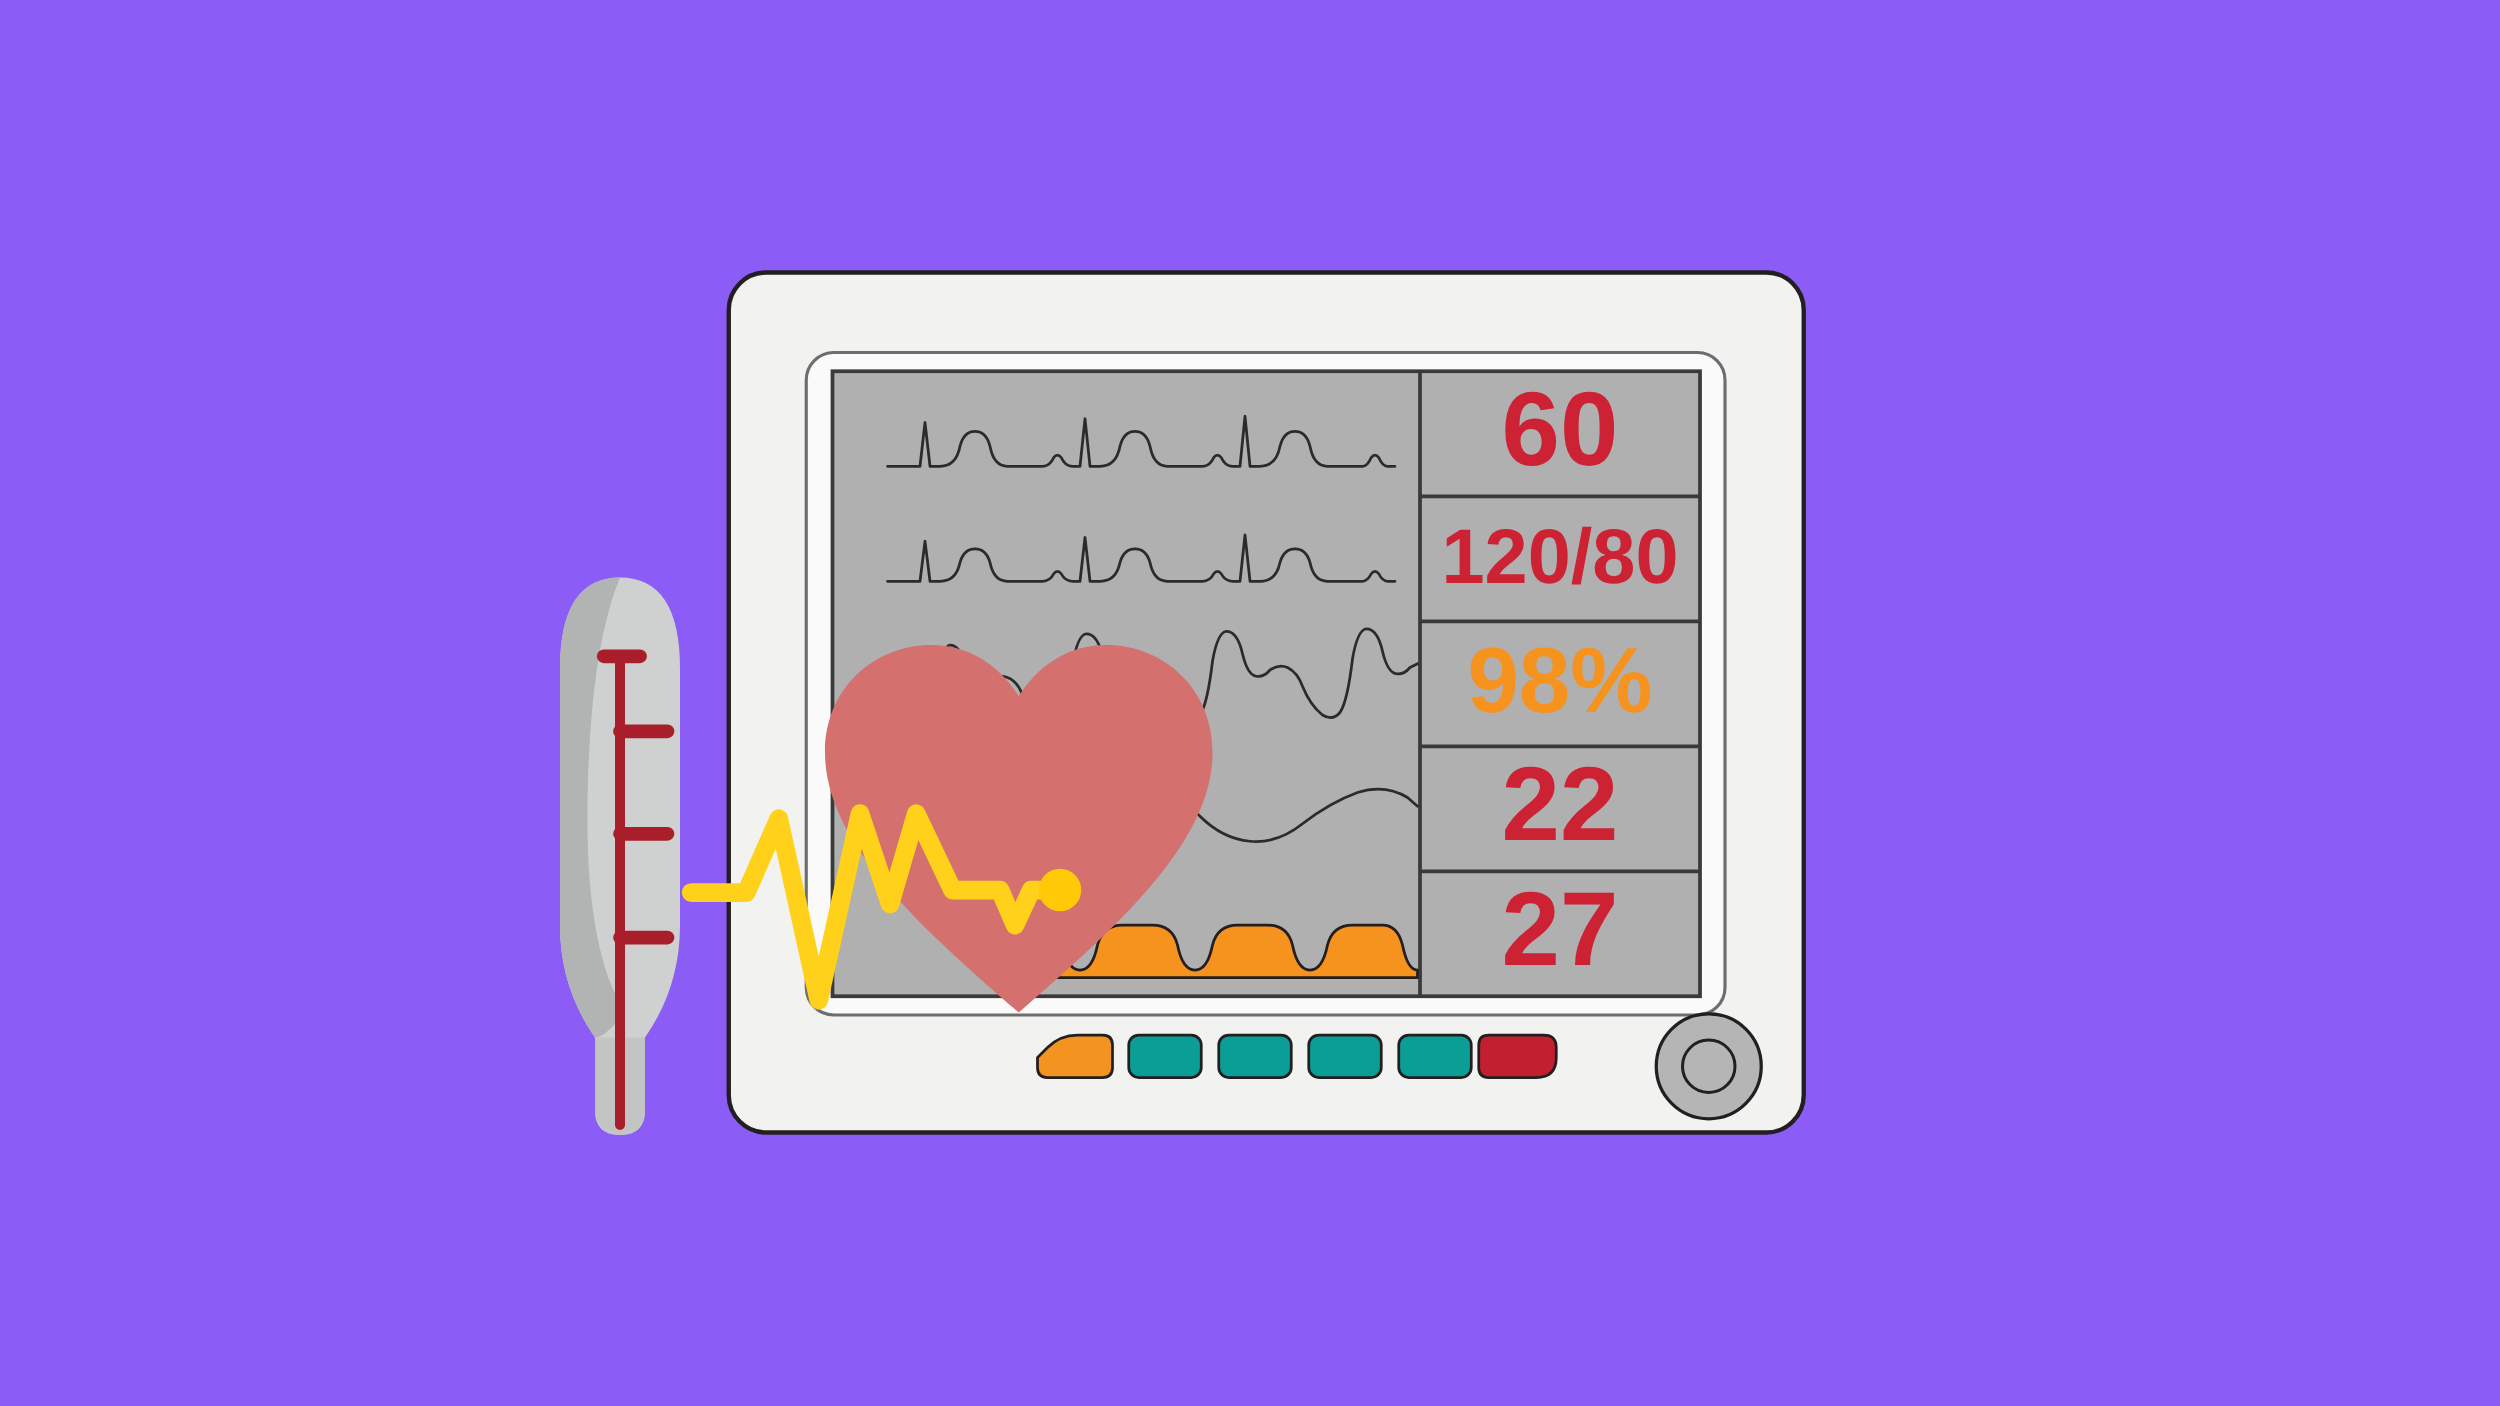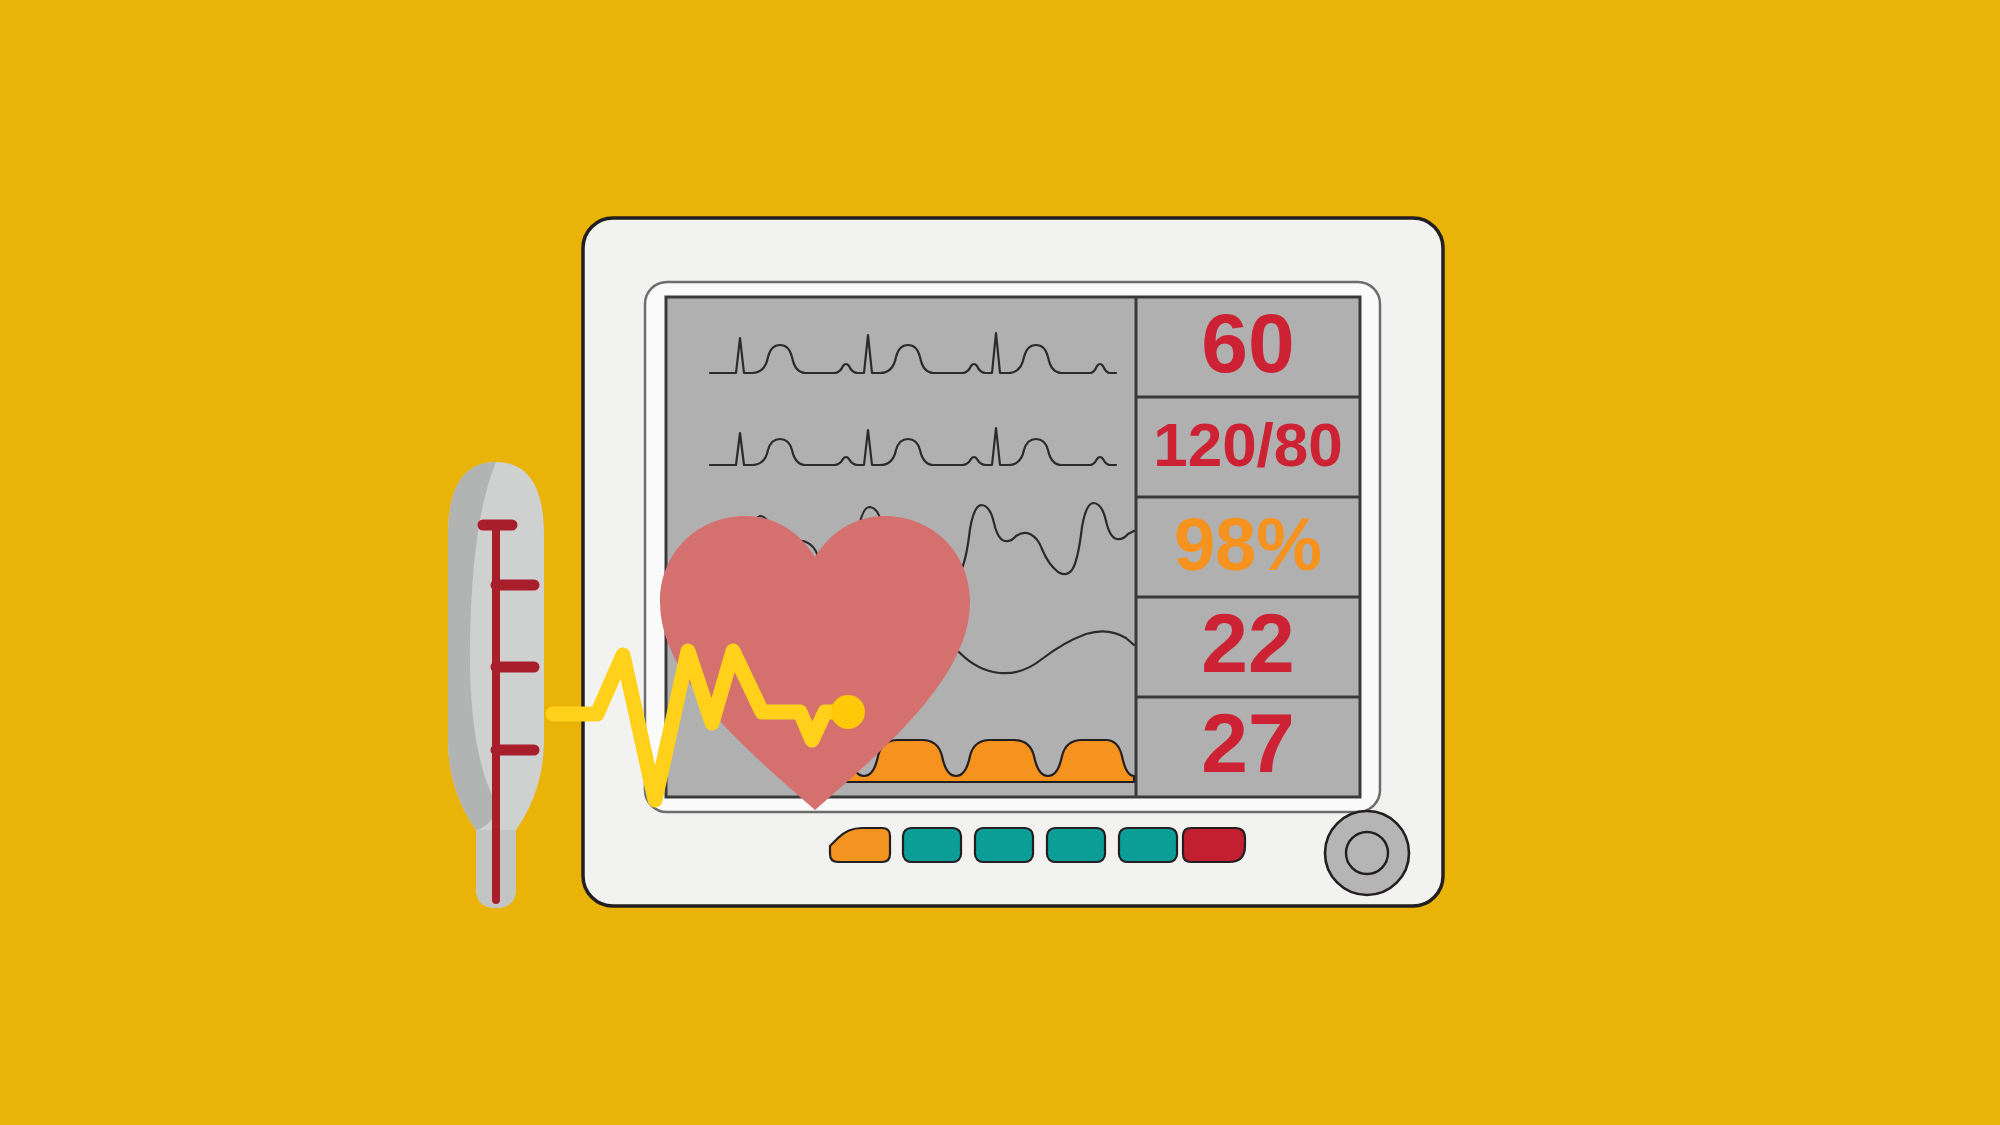--- a/index.html
+++ b/index.html
@@ -10,21 +10,21 @@
   body {
     width: 2000px;
     height: 1125px;
     overflow: hidden;
     font-family: "Liberation Sans", sans-serif;
   }
   #scene {
     position: relative;
     width: 2000px;
     height: 1125px;
-    background: #eab308;
+    background: #8b5cf6;
   }
   #scene svg.layer {
     position: absolute;
     top: 0;
     left: 0;
     width: 2000px;
     height: 1125px;
   }
   .vital-text {
     font-family: "Liberation Sans", sans-serif;

